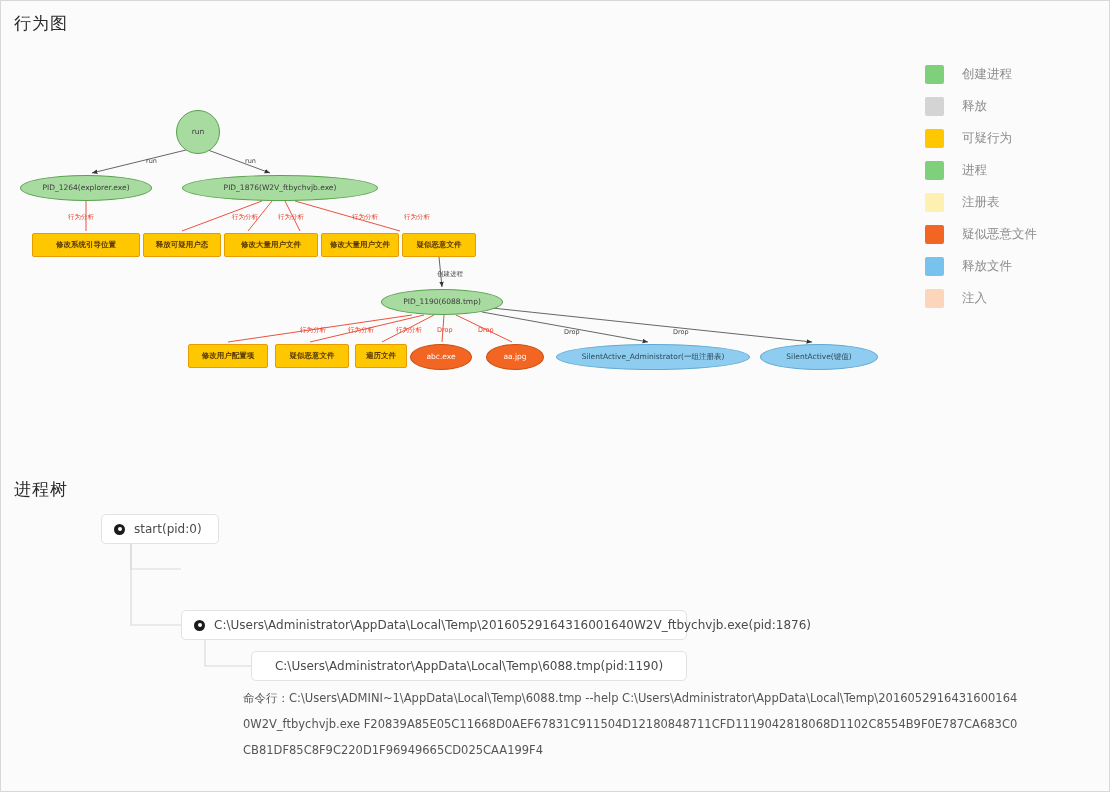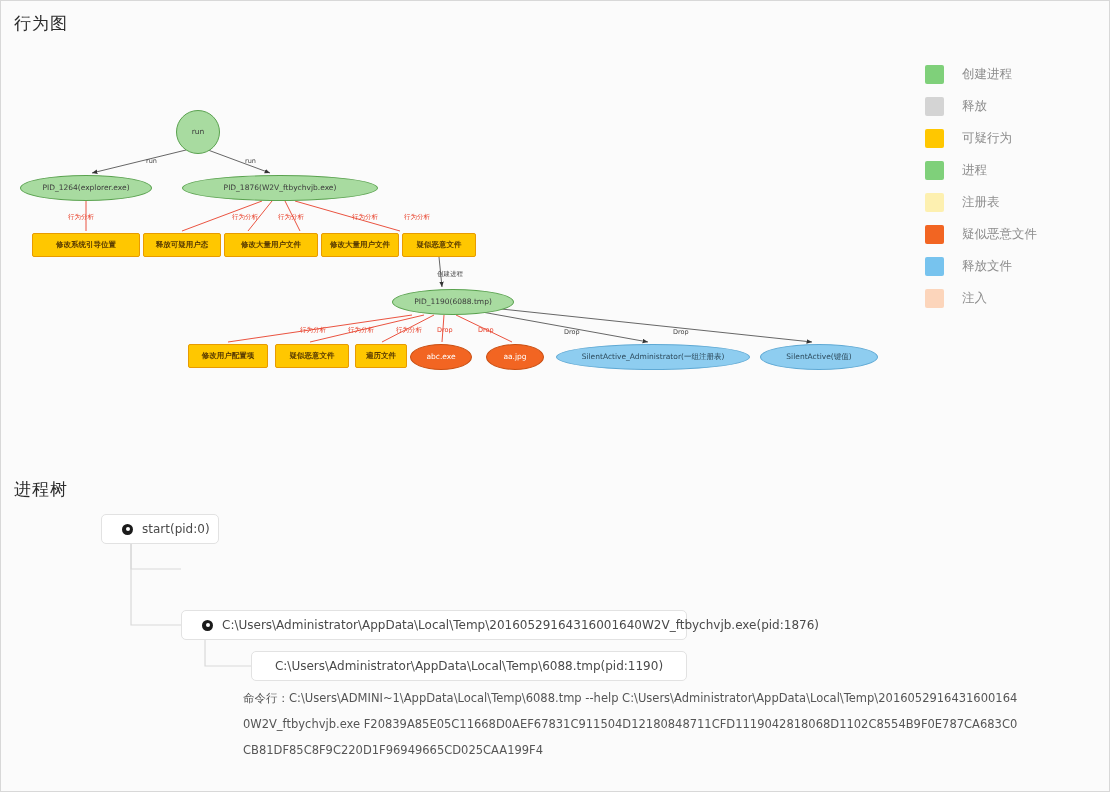--- a/index.html
+++ b/index.html
@@ -103,21 +103,21 @@
   }
   #tree-svg { position: absolute; left: 0; top: 0; }
   .tree-node {
     position: absolute;
     box-sizing: border-box;
     background: #fff;
     border: 1px solid #e2e2e2;
     border-radius: 5px;
     display: flex;
     align-items: center;
-    padding: 0 20px;
+    padding: 0 12px;
     font-size: 12px;
     font-family: "DejaVu Sans", sans-serif;
     color: #4a4a4a;
     white-space: nowrap;
     height: 30px;
   }
   .tree-bullet {
     width: 11px; height: 11px;
     background: #1b1b1b;
     border-radius: 50%;
@@ -242,21 +242,21 @@
   <div class="node susp" style="left:224px;top:193px;width:94px;height:24px;">
     <span>修改大量用户文件</span>
   </div>
   <div class="node susp" style="left:321px;top:193px;width:78px;height:24px;">
     <span>修改大量用户文件</span>
   </div>
   <div class="node susp" style="left:402px;top:193px;width:74px;height:24px;">
     <span>疑似恶意文件</span>
   </div>
 
-  <div class="node proc ellipse" style="left:392px;top:249px;width:122px;height:26px;text-align:right;">
+  <div class="node proc ellipse" style="left:381px;top:249px;width:122px;height:26px;text-align:right;">
     <span>PID_1190(6088.tmp)</span>
   </div>
 
   <div class="node susp" style="left:188px;top:304px;width:80px;height:24px;">
     <span>修改用户配置项</span>
   </div>
   <div class="node susp" style="left:275px;top:304px;width:74px;height:24px;">
     <span>疑似恶意文件</span>
   </div>
   <div class="node susp" style="left:355px;top:304px;width:52px;height:24px;">

